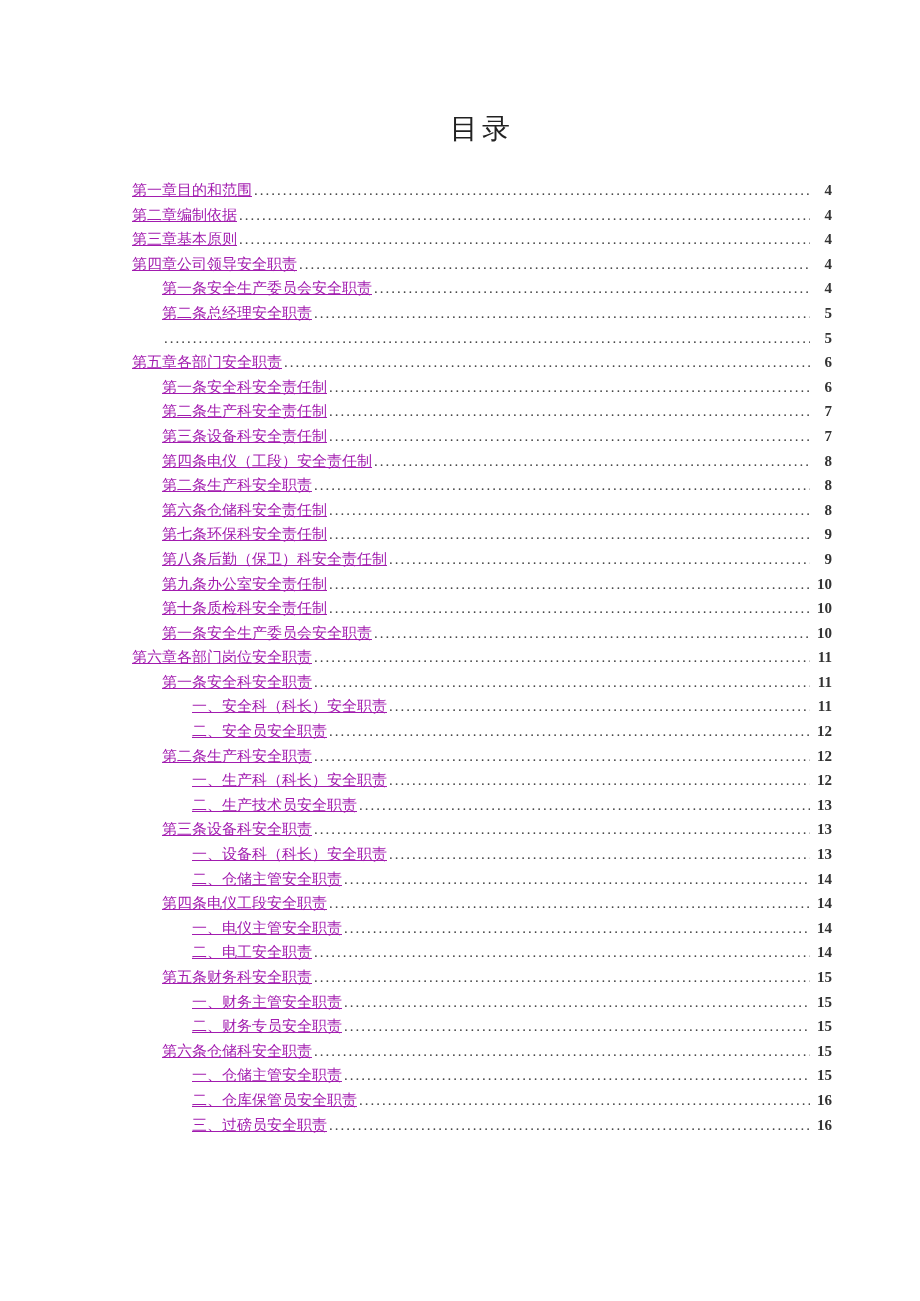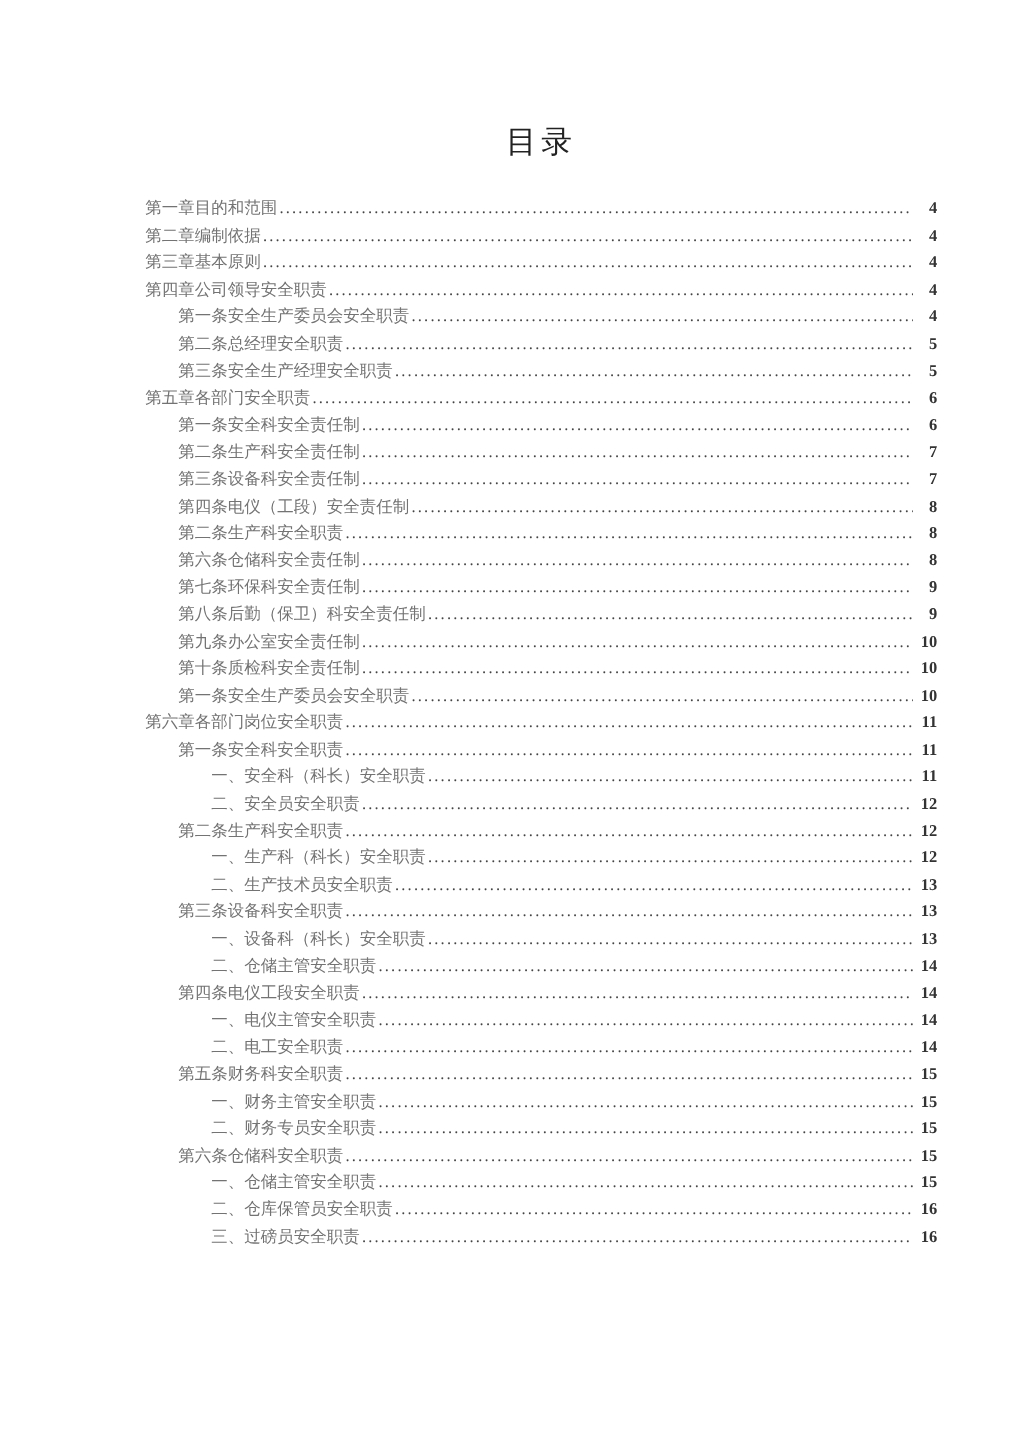--- a/index.html
+++ b/index.html
@@ -6,21 +6,21 @@
     margin: 0;
     padding: 0;
     background: #ffffff;
     font-family: "SimSun", serif;
     color: #333;
   }
   .page {
     width: 920px;
     height: 1301px;
     box-sizing: border-box;
-    padding: 110px 68px 80px 132px;
+    padding: 110px 88px 80px 132px;
     background: #ffffff;
     position: relative;
   }
   .title {
     font-size: 28px;
     text-align: center;
     font-family: "SimSun", serif;
     letter-spacing: 4px;
     margin-bottom: 30px;
     color: #222;
@@ -32,21 +32,22 @@
     display: flex;
     align-items: baseline;
     white-space: nowrap;
     line-height: 24.6px;
   }
   .indent-0 { padding-left: 0px; }
   .indent-1 { padding-left: 30px; }
   .indent-2 { padding-left: 60px; }
   .label {
     flex: 0 0 auto;
-    color: #737373;
+    color: #a21caf;
+    text-decoration: underline;
   }
   .dots {
     flex: 1 1 auto;
     overflow: hidden;
     font-family: "SimSun", serif;
     letter-spacing: 2px;
     color: #444;
     margin: 0 2px;
     position: relative;
   }
@@ -95,21 +96,20 @@
         <span class="label">第一条安全生产委员会安全职责</span>
         <span class="dots"></span>
         <span class="pagenum">4</span>
       </div>
       <div class="row indent-1">
         <span class="label">第二条总经理安全职责</span>
         <span class="dots"></span>
         <span class="pagenum">5</span>
       </div>
       <div class="row indent-1">
-        <span class="label">第三条安全生产经理安全职责</span>
         <span class="dots"></span>
         <span class="pagenum">5</span>
       </div>
       <div class="row indent-0">
         <span class="label">第五章各部门安全职责</span>
         <span class="dots"></span>
         <span class="pagenum">6</span>
       </div>
       <div class="row indent-1">
         <span class="label">第一条安全科安全责任制</span>

